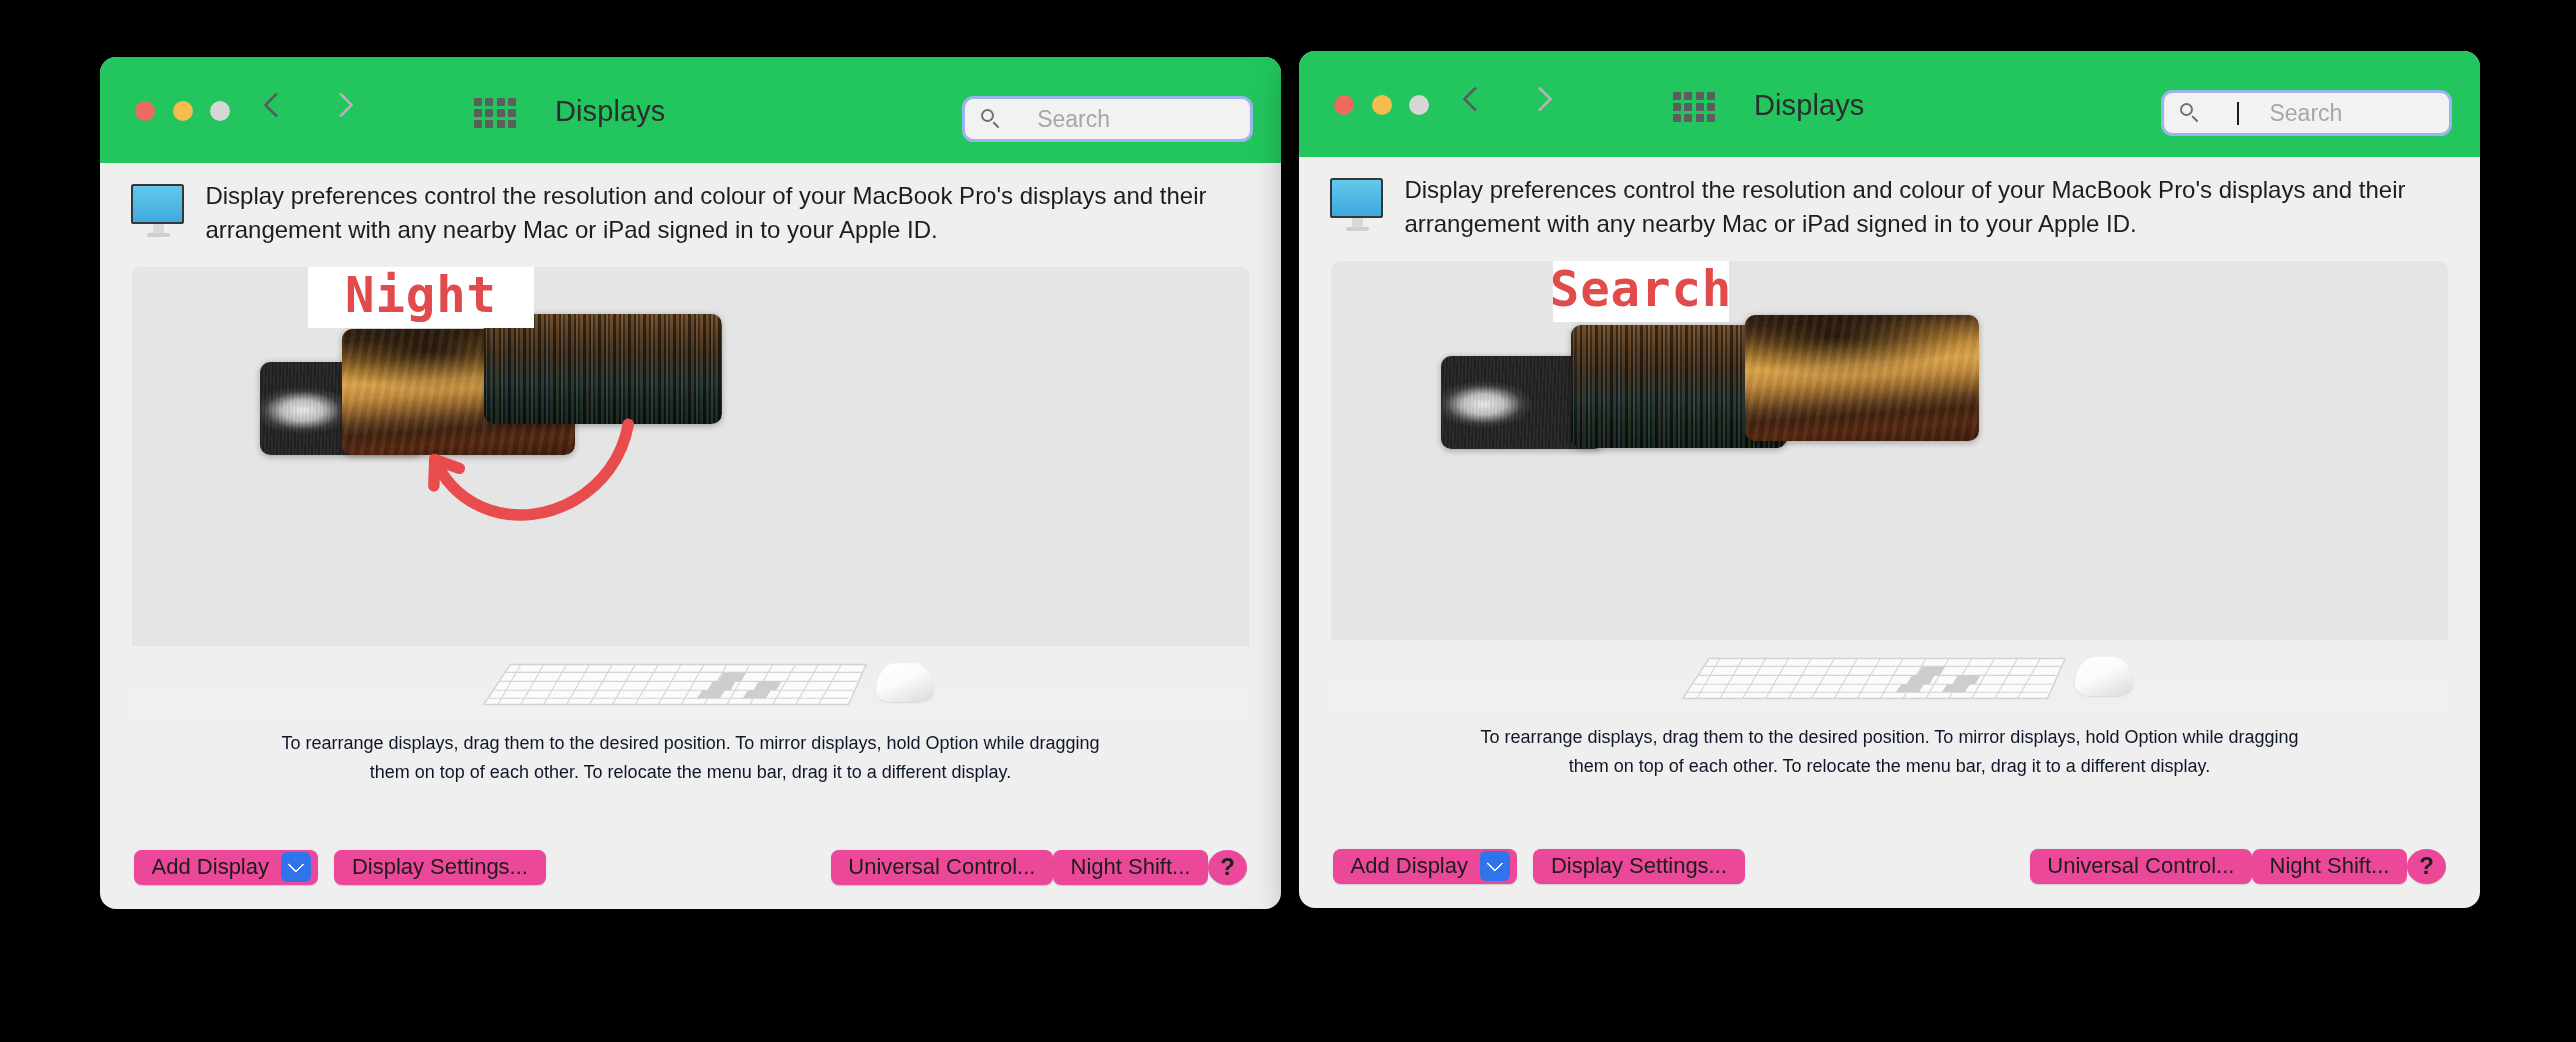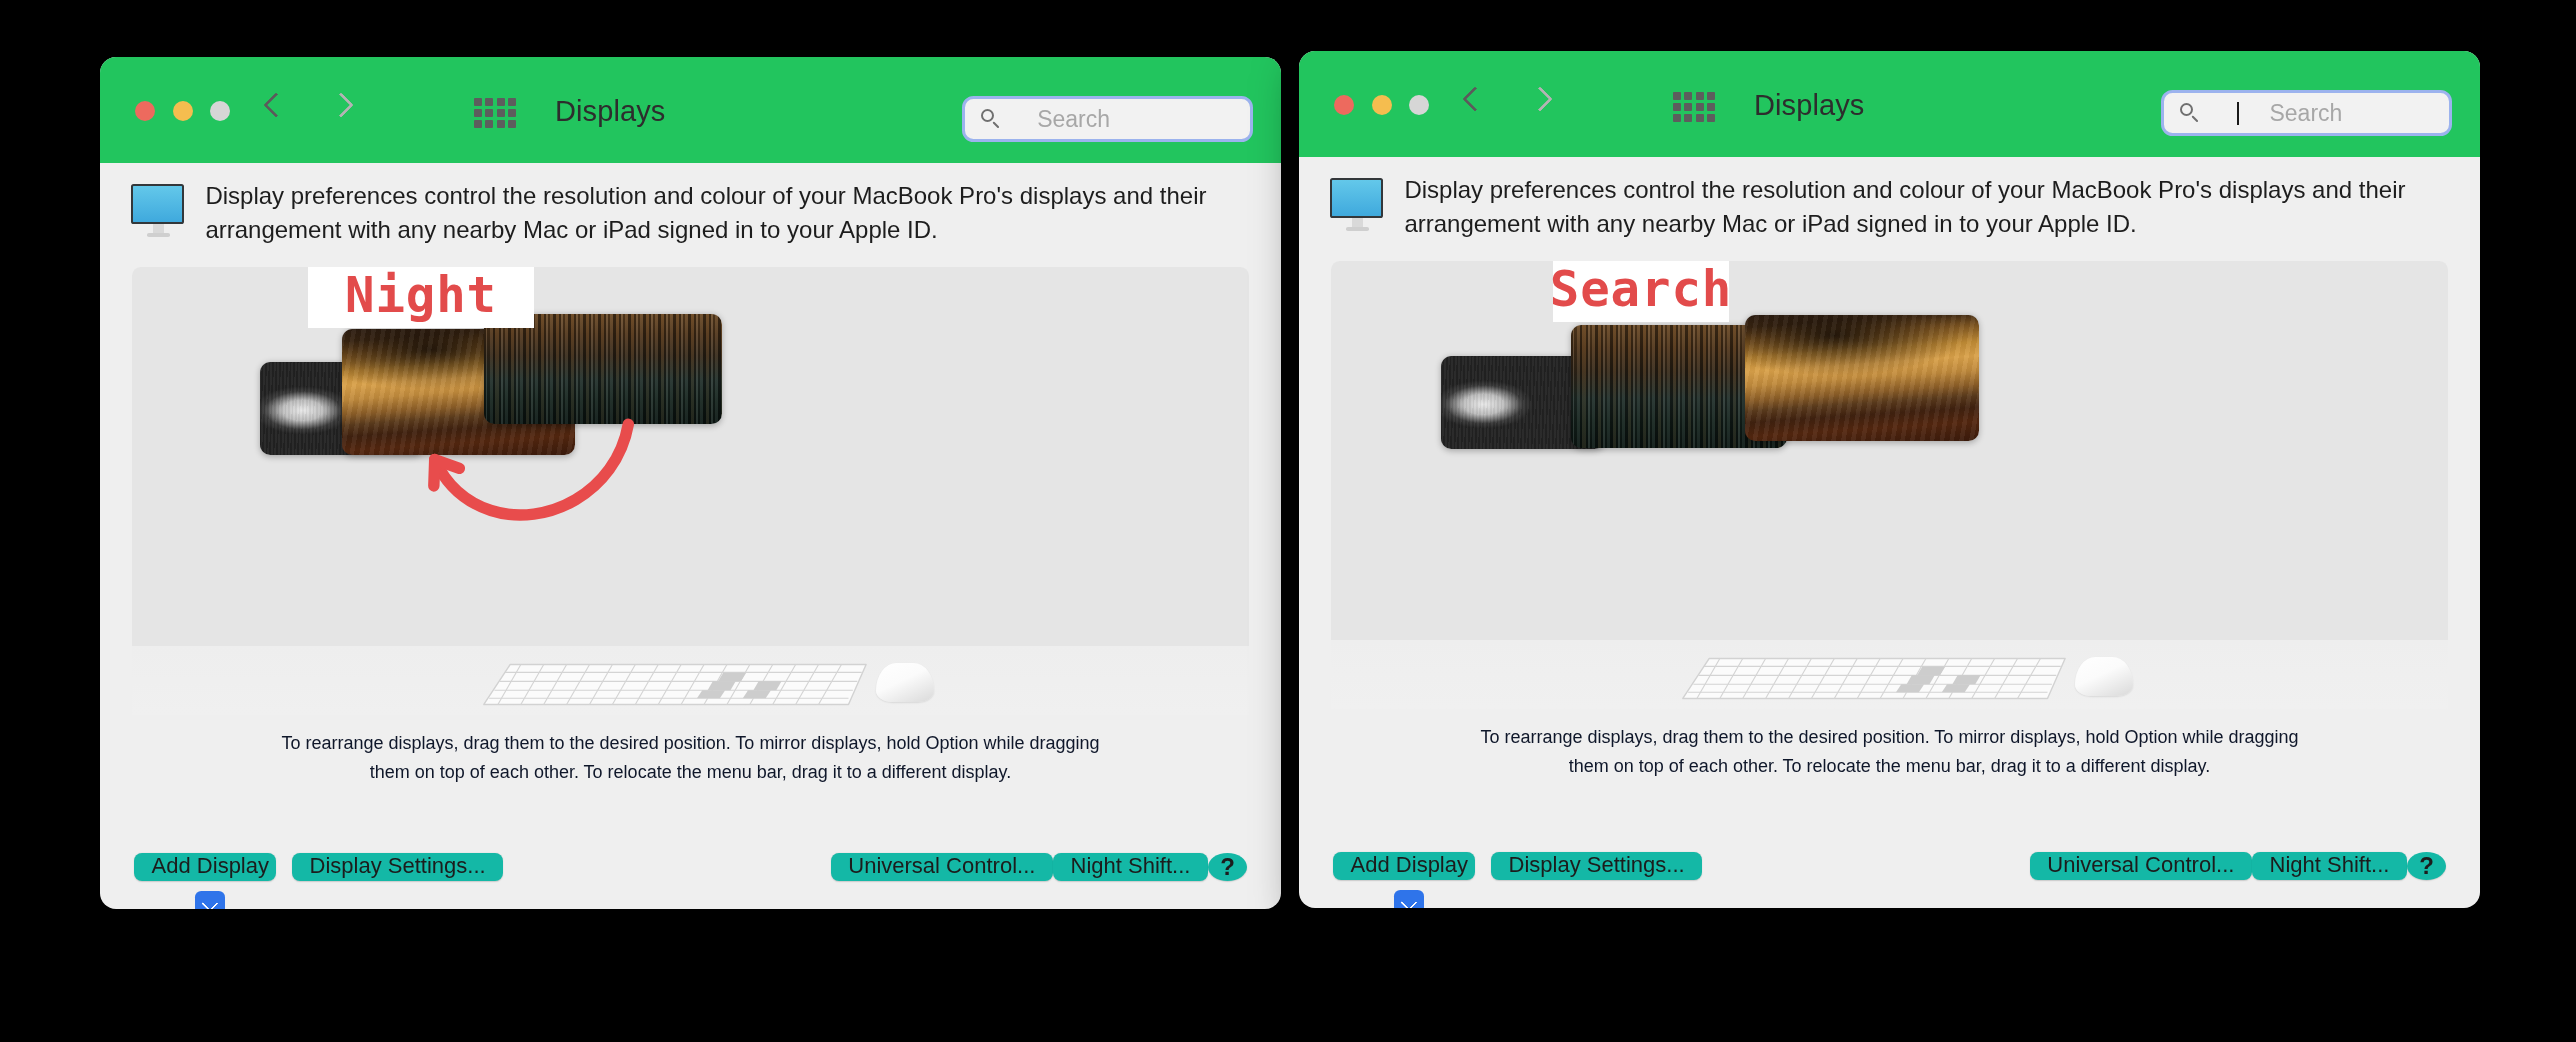--- a/index.html
+++ b/index.html
@@ -111,23 +111,23 @@
     border-radius:29px 29px 23px 23px/39px 39px 16px 16px;
     box-shadow:0 0.9px 1.8px rgba(0,0,0,.10);}
 
   
   .hint{text-align:center;font-size:18px;line-height:1.62;color:#0f172a;margin-top:14px;}
 
   
   .footer{position:absolute;left:0;right:0;bottom:21px;height:42px;padding:0 34px;
     display:flex;align-items:center;box-sizing:border-box;}
   .fgroup-right{margin-left:auto;display:flex;align-items:center;gap:0;}
-  .btn{background:#14b8a6;border:none;border-radius:8px;height:28px;padding:0 17.6px;
+  .btn{background:#ec4899;border:none;border-radius:8px;height:35px;padding:0 17.6px;
     font-family:"Liberation Sans", sans-serif;font-size:22px;color:#1c1c1c;
-    display:flex;align-items:center;box-shadow:0 0.9px 1.3px rgba(0,0,0,.16);cursor:default;flex-direction:column;}
+    display:flex;align-items:center;box-shadow:0 0.9px 1.3px rgba(0,0,0,.16);cursor:default;}
   .btn-adddisplay{padding-right:7px;gap:12.3px;margin-right:16px;}
   .popchev{width:30px;height:30px;border-radius:6.2px;background:#2f74ea;
     display:flex;align-items:center;justify-content:center;flex:none;}
   .popchev::after{content:"";width:9.7px;height:9.7px;border-right:2.6px solid #fff;
     border-bottom:2.6px solid #fff;transform:rotate(45deg) translate(-1.8px,-1.8px);border-radius:0.9px;}
   .btn-help{width:39px;padding:0;justify-content:center;border-radius:50%;font-size:24px;font-weight:600;}
 
   .arrow-svg{position:absolute;pointer-events:none;}
 </style>
 </head>

